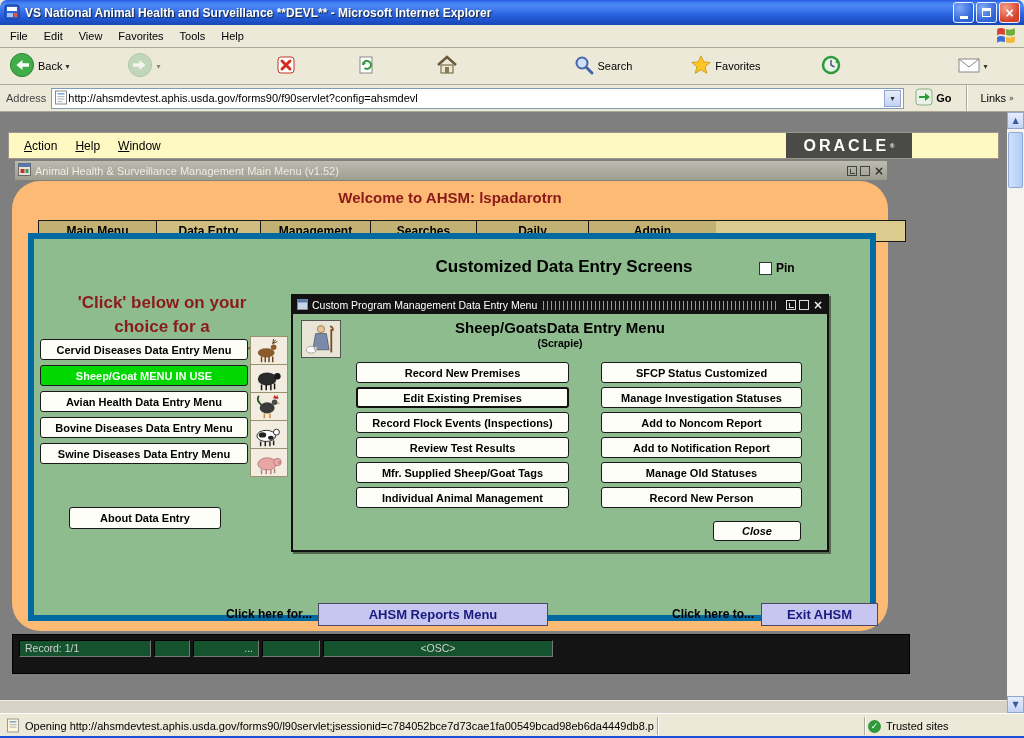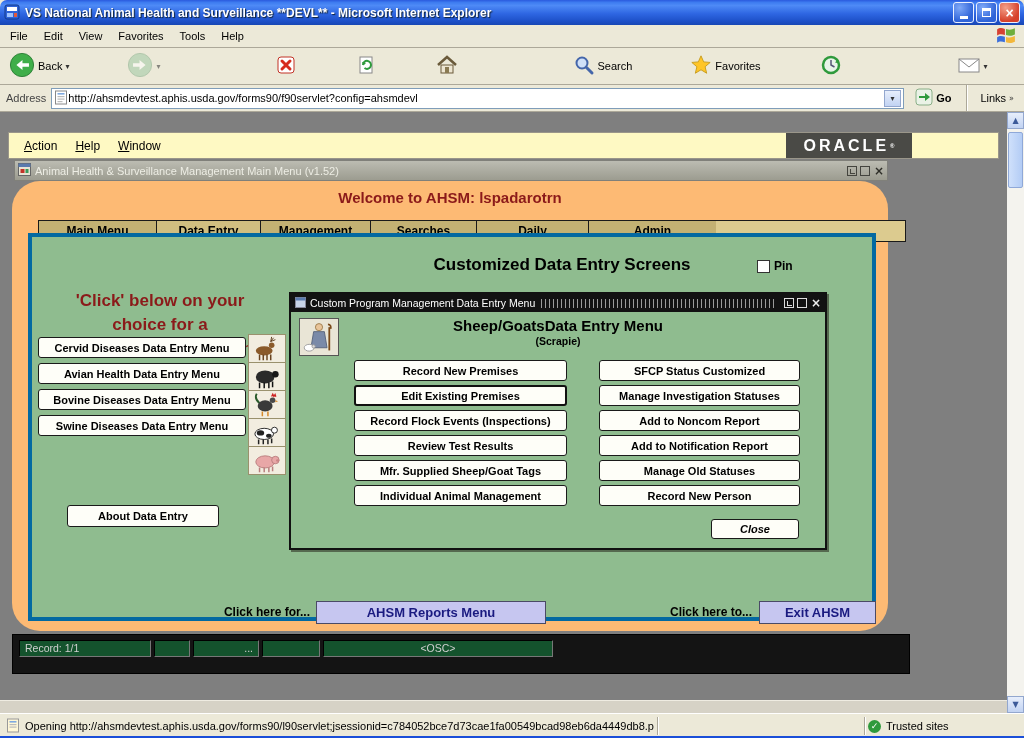--- a/index.html
+++ b/index.html
@@ -78,21 +78,21 @@
   .welcome { position:absolute; top:8px; left:0; width:100%; text-align:center; font-weight:bold; font-size:15px; color:#8B1A1A; }
 
   .tabstrip { position:absolute; top:39px; left:20px; display:flex;padding-left:6px; }
   .tab { height:22px; padding:3px 14px 0; background:#C3B173; border:1px solid #1a1a1a; border-right:none;
     font-weight:bold; font-size:12px; text-align:center; cursor:pointer; }
   .tab:last-of-type { border-right:1px solid #1a1a1a; }
   .tab.active { background:#D0BE80; border-bottom-color:#D0BE80; }
   .tab-filler { height:22px; width:190px; background:#DCCB8F; border:1px solid #1a1a1a; border-left:none; }
 
   .green-panel { position:absolute; top:52px; left:16px; width:848px; height:388px; background:#8FBC8F;
-    border:4px solid #0369a1; }
+    border:6px solid #0369a1; }
   .panel-heading { position:absolute; top:18px; left:280px; width:500px; text-align:center; font-weight:bold; font-size:17px; color:#000; }
   .pin-wrap { position:absolute; top:22px; left:725px; display:flex; align-items:center; gap:4px; }
   .pin-box { width:13px; height:13px; background:#fff; border:1px solid #333; cursor:pointer; }
   .pin-label { font-weight:bold; font-size:12px; }
   .instruction { position:absolute; top:52px; left:20px; width:216px; text-align:center;
     font-weight:bold; font-size:17px; color:#8B1A1A; line-height:1.4; }
 
   .form-btn { background:#FEFEF8; border:1px solid #1a1a1a; border-radius:3px; font-weight:bold; font-size:11px;
     display:flex; align-items:center; justify-content:center; cursor:pointer; color:#000; }
   .species-col { position:absolute; top:100px; left:6px; width:208px; }
@@ -373,20 +373,21 @@
       <div class="green-panel">
         <div class="panel-heading">Customized Data Entry Screens</div>
         <div class="pin-wrap">
           <span class="pin-box"></span>
           <span class="pin-label">Pin</span>
         </div>
         <div class="instruction">'Click' below on your choice for a species/disease custom data entry menu.</div>
 
         <div class="species-col">
           <div class="form-btn">Cervid Diseases Data Entry Menu</div>
+          <div class="form-btn in-use">Sheep/Goat MENU IN USE</div>
           <div class="form-btn">Avian Health Data Entry Menu</div>
           <div class="form-btn">Bovine Diseases Data Entry Menu</div>
           <div class="form-btn">Swine Diseases Data Entry Menu</div>
         </div>
 
         <div class="animal-col">
           <div class="animal-cell">
             <svg width="34" height="27" viewBox="0 0 36 29">
                 <path d="M22 7 l3 -4 M22 7 l5 -2 M22 7 l1 -5" stroke="#5a3a1a" fill="none"></path>
                 <ellipse cx="15" cy="17" rx="9" ry="5" fill="#8a5a2a"></ellipse>

